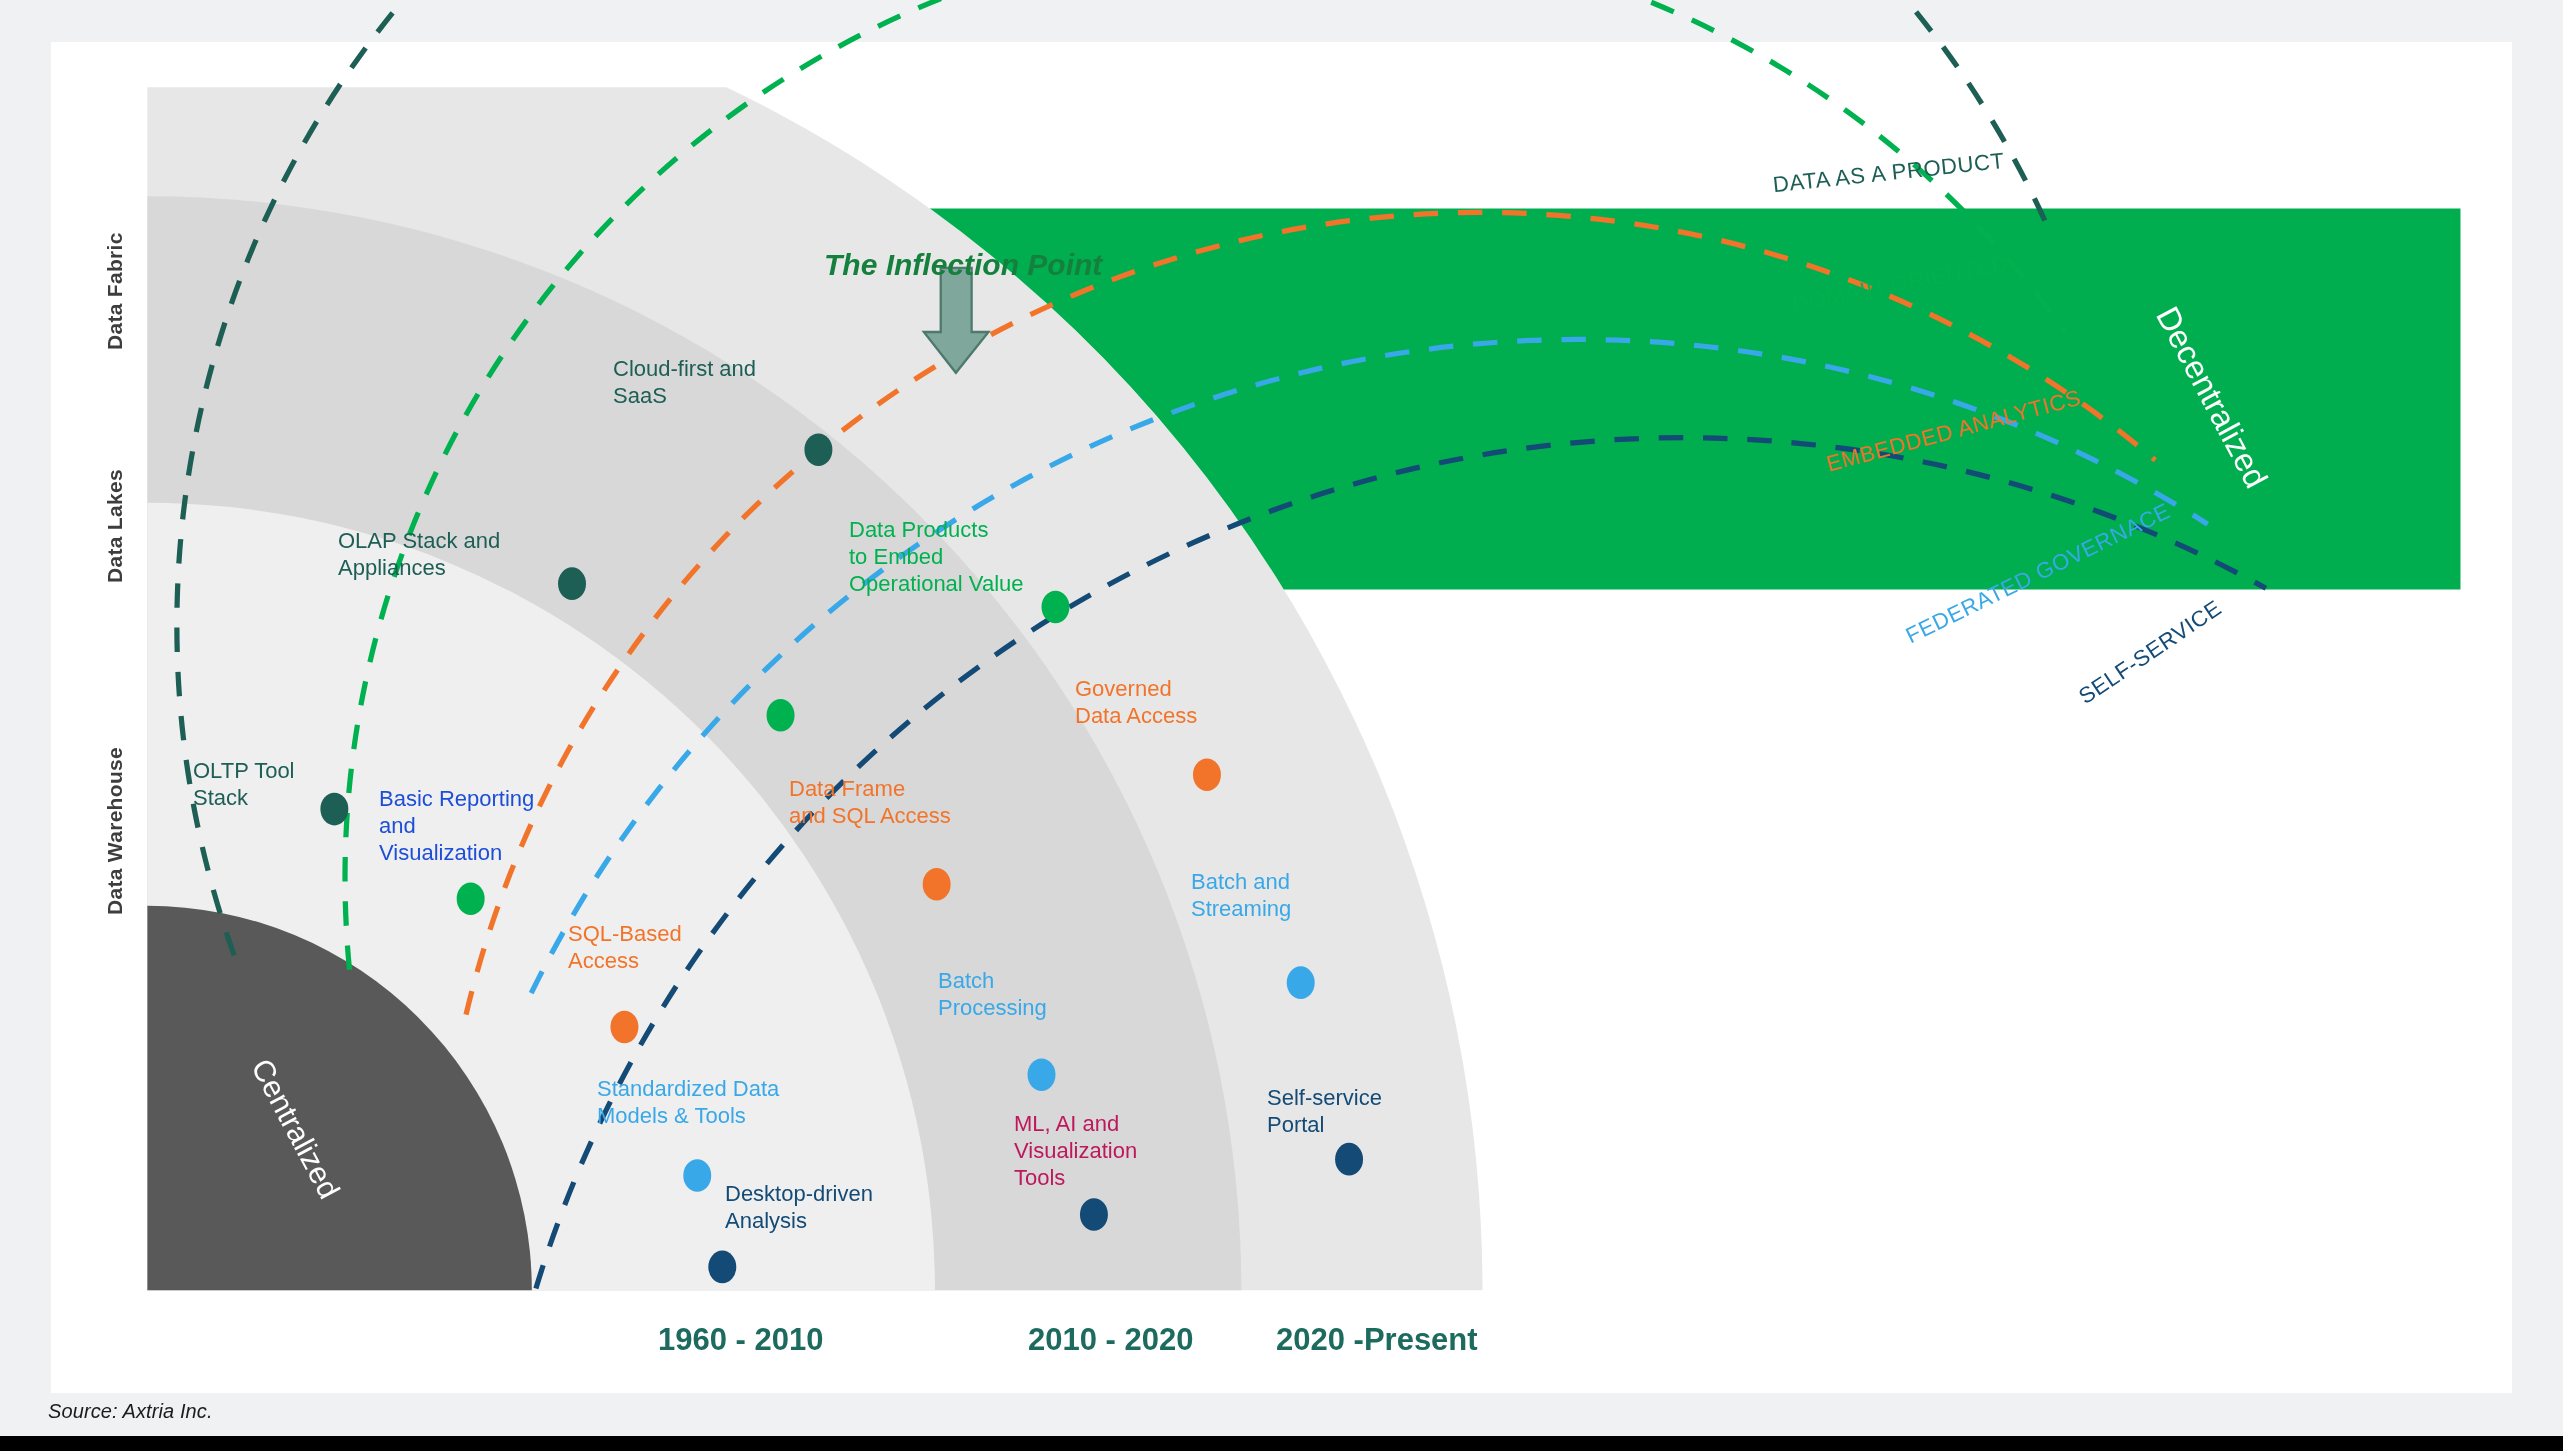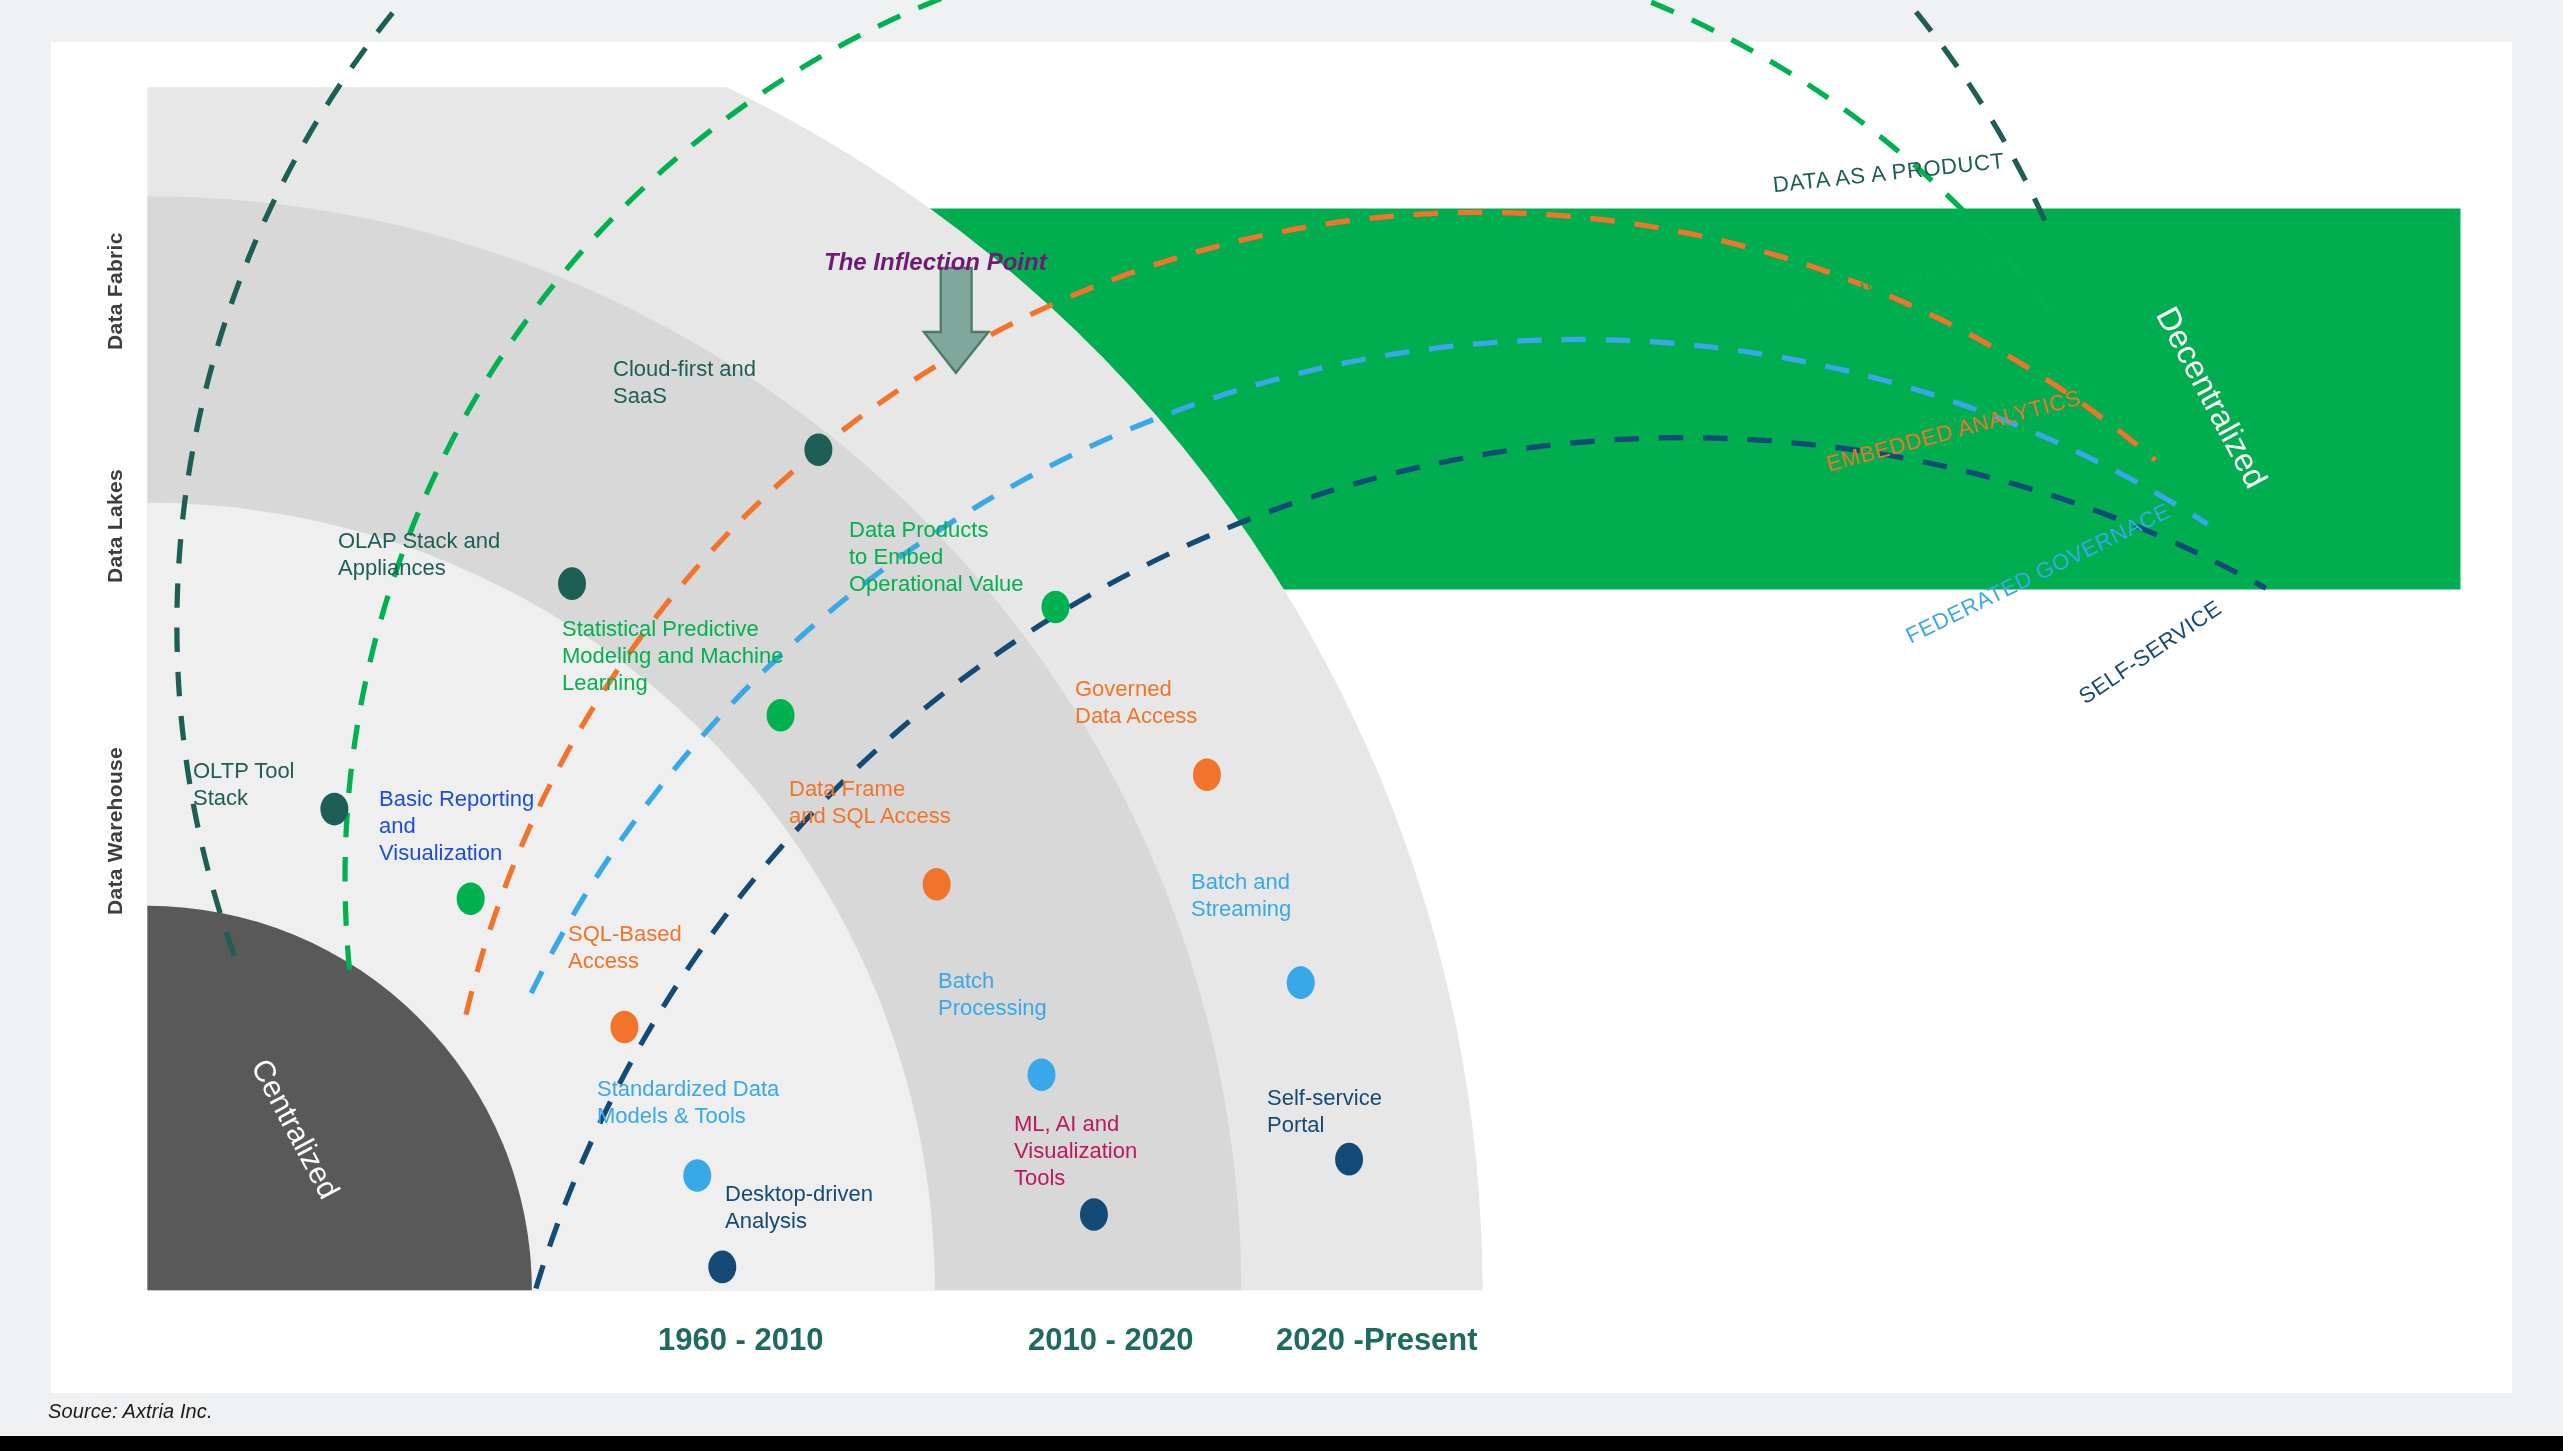--- a/index.html
+++ b/index.html
@@ -34,21 +34,21 @@
   .nodelabel{
     position:absolute;font-size:22px;line-height:1.23;
     font-family:"Liberation Sans", sans-serif;
     white-space:pre-line;
   }
   .eralabel{
     position:absolute;font-weight:bold;font-size:31px;color:#1d6b5f;
     font-family:"Liberation Sans", sans-serif;white-space:nowrap;
   }
   .inflection{
-    position:absolute;font-weight:bold;font-style:italic;font-size:24px;color:#701a75;
+    position:absolute;font-weight:bold;font-style:italic;font-size:30px;color:#15803d;
     font-family:"Liberation Sans", sans-serif;white-space:nowrap;
   }
 </style>
 </head>
 <body>
 
 <div id="stage">
 
   <div id="card"></div>
 
@@ -128,23 +128,20 @@
   <div class="nodelabel" style="left:193px;top:757px;color:#1d5e55;">OLTP Tool
 Stack</div>
   <div class="nodelabel" style="left:338px;top:527px;color:#1d5e55;">OLAP Stack and
 Appliances</div>
   <div class="nodelabel" style="left:613px;top:355px;color:#1d5e55;">Cloud-first and
 SaaS</div>
 
   <div class="nodelabel" style="left:379px;top:757px;color:#1d4ed8;margin-top:28px;">Basic Reporting
 and
 Visualization</div>
-  <div class="nodelabel" style="left:562px;top:615px;color:#00b14f;">Statistical Predictive
-Modeling and Machine
-Learning</div>
   <div class="nodelabel" style="left:849px;top:516px;color:#00b14f;">Data Products
 to Embed
 Operational Value</div>
 
   <div class="nodelabel" style="left:568px;top:920px;color:#f2742a;">SQL-Based
 Access</div>
   <div class="nodelabel" style="left:789px;top:775px;color:#f2742a;">Data Frame
 and SQL Access</div>
   <div class="nodelabel" style="left:1075px;top:675px;color:#f2742a;">Governed
 Data Access</div>

